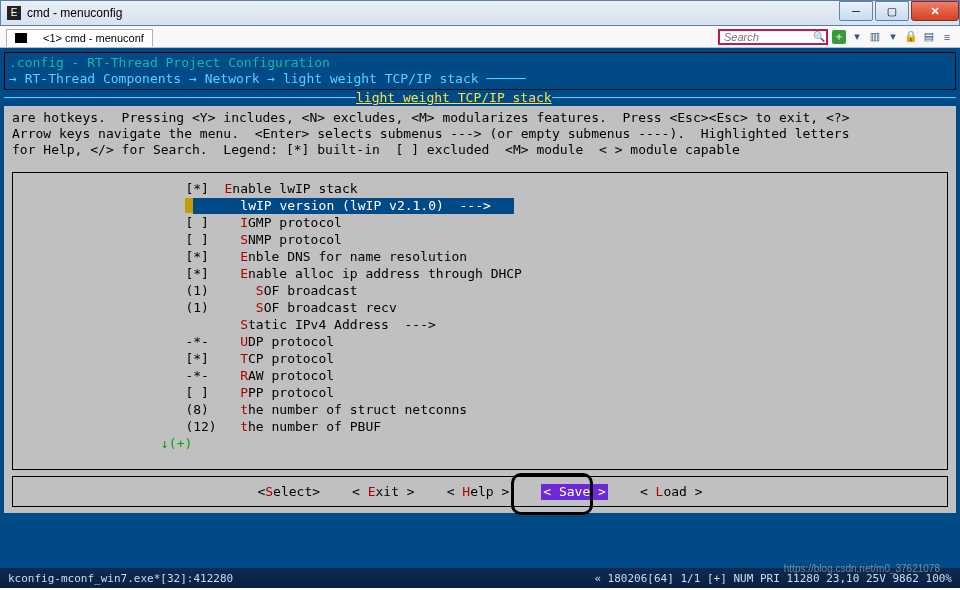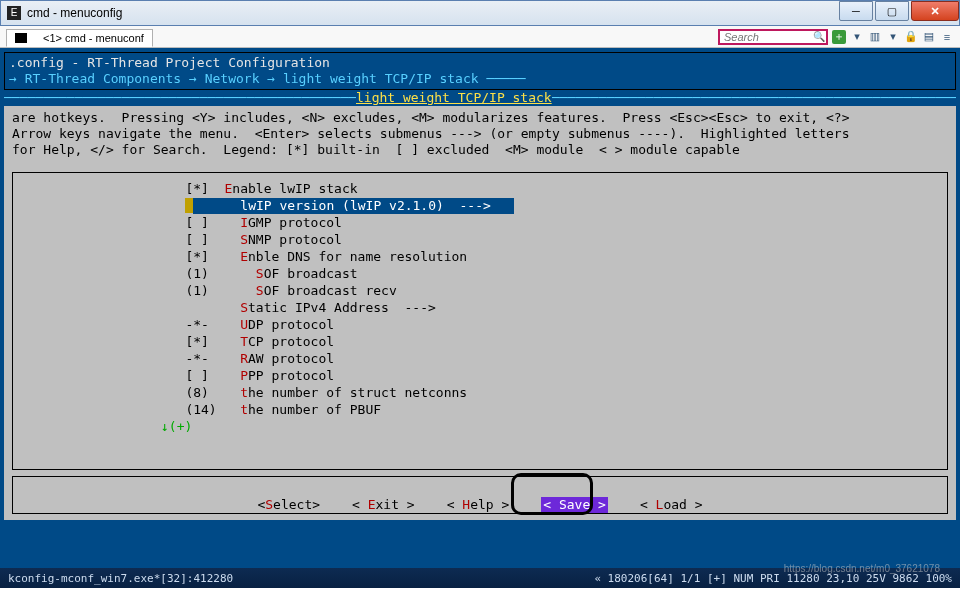--- a/index.html
+++ b/index.html
@@ -20,38 +20,38 @@
   .toolbar-right { margin-left: auto; display: flex; align-items: center; gap: 4px; }
   .search-box { width: 110px; height: 16px; border: 2px solid #be185d; font-style: italic; color: #888; padding: 0 16px 0 4px; font-size: 11px; background: #fff; position: relative; }
   .search-wrap { position: relative; }
   .mag { position: absolute; right: 2px; top: 2px; font-size: 10px; color: #5a7; }
   .tb-icon { width: 14px; height: 14px; display: inline-flex; align-items: center; justify-content: center; font-size: 11px; }
   .green-plus { background: #3a9a3a; color: #fff; border-radius: 2px; }
 
   
   .console { background: #004A87; height: 520px; padding: 4px; font-family: "Consolas", monospace; font-size: 13px; line-height: 16px; }
   .header-blk { border: 1px solid #000; padding: 2px 4px; }
-  .cfg-title { color: #e5e5e5; }
+  .cfg-title { color: #14b8a6; }
   .breadcrumb { color: #58d0ff; }
   .rule-line { color: #58d0ff; letter-spacing: 0; white-space: nowrap; overflow: hidden; height: 16px; display: flex; }
   .rule-line .bar { flex: 0 0 auto; color: #58d0ff; }
   .rule-line .lab { color: #fde047; text-decoration: underline; }
 
   .panel { background: #c0c0c0; color: #000; padding: 4px 8px 6px 8px; margin-top: 0; }
   .instr { white-space: pre; font-family: inherit; color: #000; }
 
   .menu-box { border: 1px solid #000; margin-top: 14px; padding: 8px 8px 4px 8px; height: 298px; position: relative; }
   .menu-row { white-space: pre; font-family: inherit; height: 17px; }
   .hk { color: #b00000; }
   .sel { background: #004A87; color: #fff; display: inline-block; }
   .sel .hk { color: #fff; }
   .cursor { background: #c0a000; display: inline-block; width: 8px; height: 15px; vertical-align: text-bottom; }
   .more { color: #0a0; }
 
-  .action-row { height: 38px; margin-top: 6px; border: 1px solid #000; display: flex; align-items: flex-end; justify-content: center; gap: 32px; position: relative; }
+  .action-row { height: 31px; margin-top: 6px; border: 1px solid #000; display: flex; align-items: center; justify-content: center; gap: 32px; position: relative; }
   .act { font-family: inherit; }
   .act .hk { color: #b00000; }
   .save-sel { background: #6d28d9; color: #fff; padding: 0 2px; }
   .save-sel .hk { color: #fff; }
   .hand-circle { position: absolute; border: 3px solid #000; border-radius: 10px; width: 82px; height: 42px; top: -4px; left: 498px; }
 
   
   .statusbar { height: 20px; background: linear-gradient(#0d2b52, #082142); color: #cddcef; font-size: 11px; display: flex; align-items: center; padding: 0 8px; font-family: "Consolas", monospace; text-align: center; }
   .statusbar .right { margin-left: auto; }
   .watermark { position: absolute; right: 20px; bottom: 16px; color: rgba(200,200,200,0.55); font-family: sans-serif; font-size: 10px; pointer-events: none; }
@@ -107,29 +107,30 @@
     <div class="instr">Arrow keys navigate the menu.  &lt;Enter&gt; selects submenus ---&gt; (or empty submenus ----).  Highlighted letters</div>
     <div class="instr">for Help, &lt;/&gt; for Search.  Legend: [*] built-in  [ ] excluded  &lt;M&gt; module  &lt; &gt; module capable</div>
 
     <div class="menu-box">
       <div id="menu-list">
           <div class="menu-row"><span>                     </span><span>[*]  </span><span class="hk">E</span>nable lwIP stack</div>
           <div class="menu-row"><span>                     </span><span class="cursor"></span><span class="sel">&nbsp;&nbsp;&nbsp;&nbsp;&nbsp;&nbsp;<span class="hk">l</span>wIP version (lwIP v2.1.0)  ---&gt;   </span></div>
           <div class="menu-row"><span>                     </span><span>[ ]    </span><span class="hk">I</span>GMP protocol</div>
           <div class="menu-row"><span>                     </span><span>[ ]    </span><span class="hk">S</span>NMP protocol</div>
           <div class="menu-row"><span>                     </span><span>[*]    </span><span class="hk">E</span>nble DNS for name resolution</div>
+          <div class="menu-row"><span>                     </span><span>[*]    </span><span class="hk">E</span>nable alloc ip address through DHCP</div>
           <div class="menu-row"><span>                     </span><span>(1)      </span><span class="hk">S</span>OF broadcast</div>
           <div class="menu-row"><span>                     </span><span>(1)      </span><span class="hk">S</span>OF broadcast recv</div>
           <div class="menu-row"><span>                     </span><span>       </span><span class="hk">S</span>tatic IPv4 Address  ---&gt;</div>
           <div class="menu-row"><span>                     </span><span>-*-    </span><span class="hk">U</span>DP protocol</div>
           <div class="menu-row"><span>                     </span><span>[*]    </span><span class="hk">T</span>CP protocol</div>
           <div class="menu-row"><span>                     </span><span>-*-    </span><span class="hk">R</span>AW protocol</div>
           <div class="menu-row"><span>                     </span><span>[ ]    </span><span class="hk">P</span>PP protocol</div>
           <div class="menu-row"><span>                     </span><span>(8)    </span><span class="hk">t</span>he number of struct netconns</div>
-          <div class="menu-row"><span>                     </span><span>(14)   </span><span class="hk">t</span>he number of PBUF</div>
+          <div class="menu-row"><span>                     </span><span>(12)   </span><span class="hk">t</span>he number of PBUF</div>
         </div>
       <div class="more" style="padding-left:140px;">↓(+)</div>
     </div>
 
     <div class="action-row">
       <div class="hand-circle"></div>
       <span class="act">&lt;<span class="hk">S</span><span>elect</span>&gt;</span>
       <span class="act">&lt; <span class="hk">E</span><span>xit</span> &gt;</span>
       <span class="act">&lt; <span class="hk">H</span><span>elp</span> &gt;</span>
       <span class="act save-sel">&lt; <span class="hk">S</span><span>ave</span> &gt;</span>

